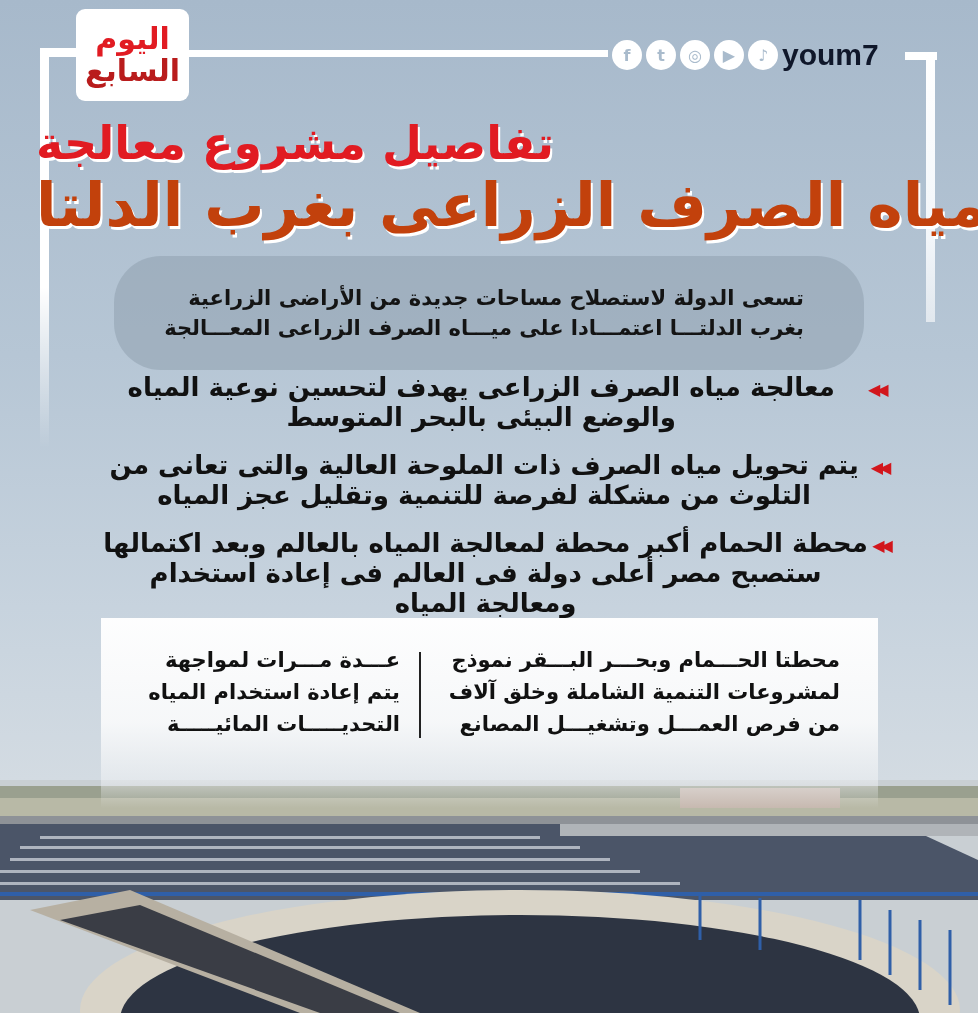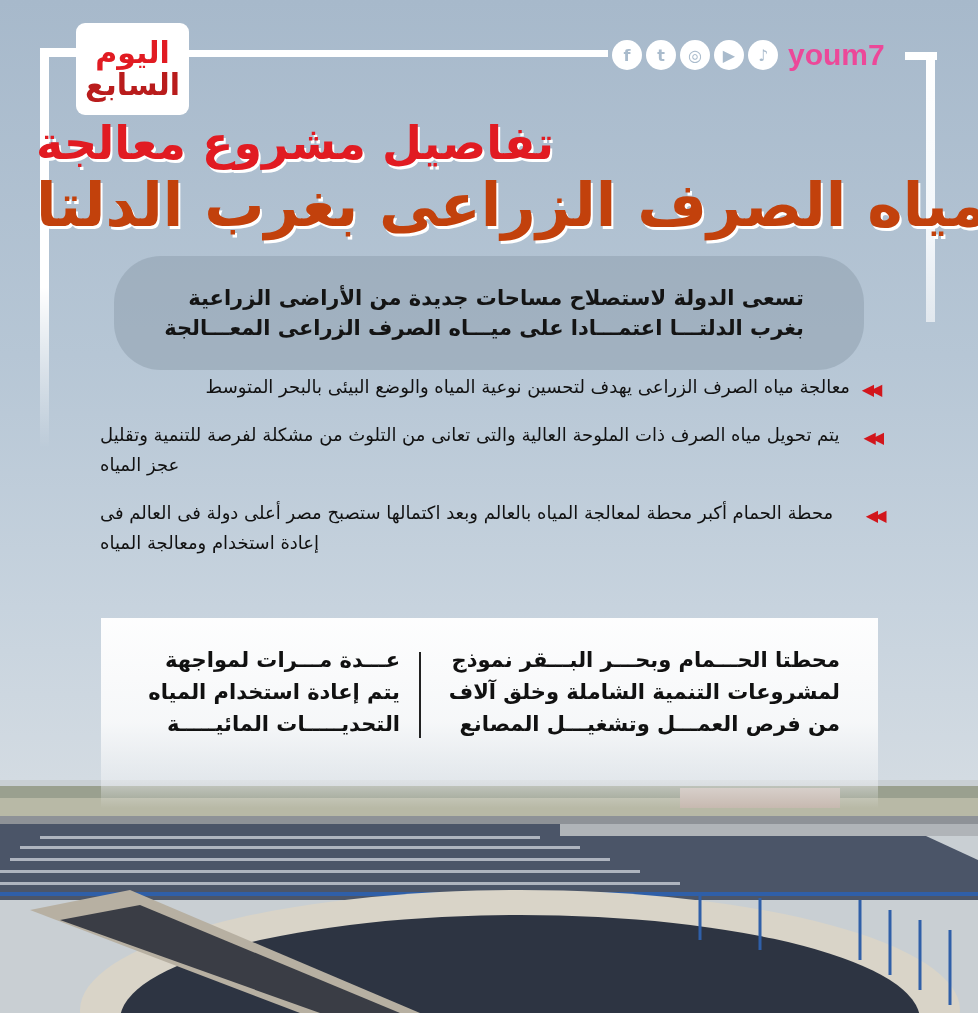--- a/index.html
+++ b/index.html
@@ -7,40 +7,40 @@
     font-family:"DejaVu Sans","Liberation Sans",sans-serif;
     background:linear-gradient(180deg,#a7b9cb 0%,#b6c6d5 35%,#c7d3de 60%,#d3dbe2 77%,#c9cfd3 79%);}
   .abs{position:absolute;}
   
   .frame-top-left{left:42px;top:48px;width:38px;height:9px;background:#fff;}
   .frame-top-mid{left:108px;top:50px;width:500px;height:7px;background:#fff;}
   .frame-top-right{left:905px;top:52px;width:32px;height:8px;background:#fff;}
   .frame-left{left:40px;top:48px;width:9px;height:400px;background:linear-gradient(180deg,#fff 0%,#fff 60%,rgba(255,255,255,0) 100%);}
   .frame-right{left:926px;top:52px;width:9px;height:270px;background:linear-gradient(180deg,#fff 0%,#f2f6fa 70%,rgba(255,255,255,0.6) 100%);}
   
-  .logo{left:76px;top:9px;width:113px;height:92px;background:#fff;border-radius:9px;display:flex;flex-direction:column;align-items:center;justify-content:center;direction:rtl;margin-top:14px;}
+  .logo{left:76px;top:9px;width:113px;height:92px;background:#fff;border-radius:9px;display:flex;flex-direction:column;align-items:center;justify-content:center;direction:rtl;}
   .logo span{font-weight:900;font-size:30px;line-height:32px;letter-spacing:-1px;}
   .logo .l1{color:#e11b22;}
   .logo .l2{color:#b91c1c;}
   
   .social{left:612px;top:36px;height:38px;display:flex;align-items:center;gap:4px;}
   .social .ic{width:30px;height:30px;border-radius:50%;background:#fff;color:#a9bbcc;display:flex;align-items:center;justify-content:center;font-weight:bold;font-size:16px;}
-  .social .brand{color:#ec4899;font-family:"Liberation Sans",sans-serif;font-weight:bold;font-size:30px;margin-left:6px;letter-spacing:0px;}
+  .social .brand{color:#0f172a;font-family:"Liberation Sans",sans-serif;font-weight:bold;font-size:30px;letter-spacing:0px;}
   
   .title{left:0;width:978px;text-align:left;direction:rtl;font-weight:900;margin-left:36px;}
   .t1{top:116px;font-size:46px;color:#e11b22;text-shadow:2px 3px 0 #fff;}
   .t2{top:170px;font-size:60px;color:#c2410c;text-shadow:2px 3px 0 #fff;}
   
   .pill{left:114px;top:256px;width:750px;height:114px;border-radius:47px;background:rgba(143,160,175,0.55);display:flex;flex-direction:column;justify-content:center;align-items:flex-end;padding-right:60px;box-sizing:border-box;direction:rtl;}
   .pill div{font-weight:bold;font-size:21px;line-height:30px;color:#141414;text-align:right;width:100%;padding-right:0;}
   
   .bullets{left:100px;top:372px;width:790px;direction:rtl;}
   .bullet{display:flex;align-items:flex-start;margin-bottom:18px;}
   .bullet .arr{color:#d2161c;font-size:16px;width:40px;text-align:center;padding-top:8px;letter-spacing:-4px;}
-  .bullet .txt{font-weight:normal;font-size:18px;line-height:30px;color:#111;text-align:left;}
+  .bullet .txt{font-weight:bold;font-size:26px;line-height:30px;color:#111;text-align:center;}
   
   .card{left:101px;top:618px;width:777px;height:190px;background:linear-gradient(180deg,rgba(255,255,255,0.97) 0%,rgba(248,249,250,0.95) 55%,rgba(240,242,244,0.55) 85%,rgba(240,242,244,0) 100%);}
   .col{position:absolute;top:26px;direction:rtl;font-weight:bold;font-size:21px;line-height:32px;color:#111;text-align:justify;}
   .col-right{right:38px;width:410px;}
   .col-left{right:478px;width:268px;}
   .sep{position:absolute;left:318px;top:34px;width:2px;height:86px;background:#222;}
   
   .photo{left:0;top:780px;width:978px;height:233px;overflow:hidden;}
 </style>
 </head>

